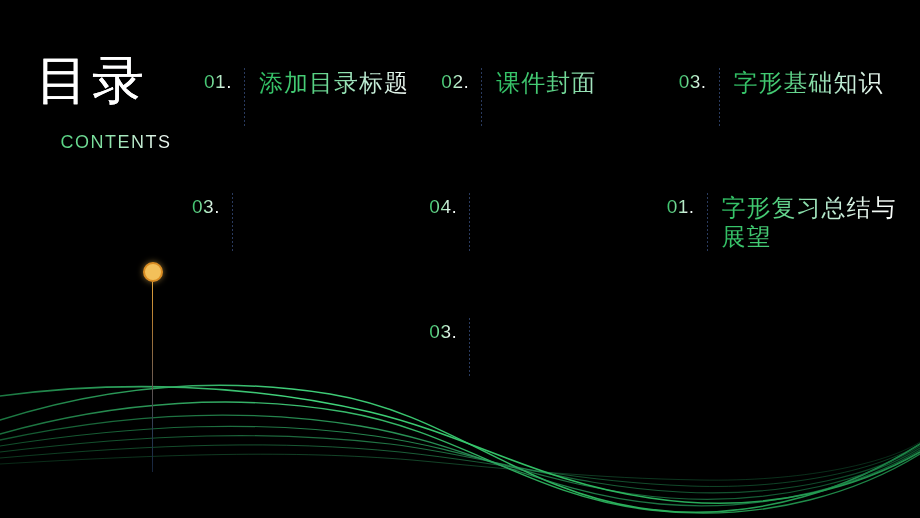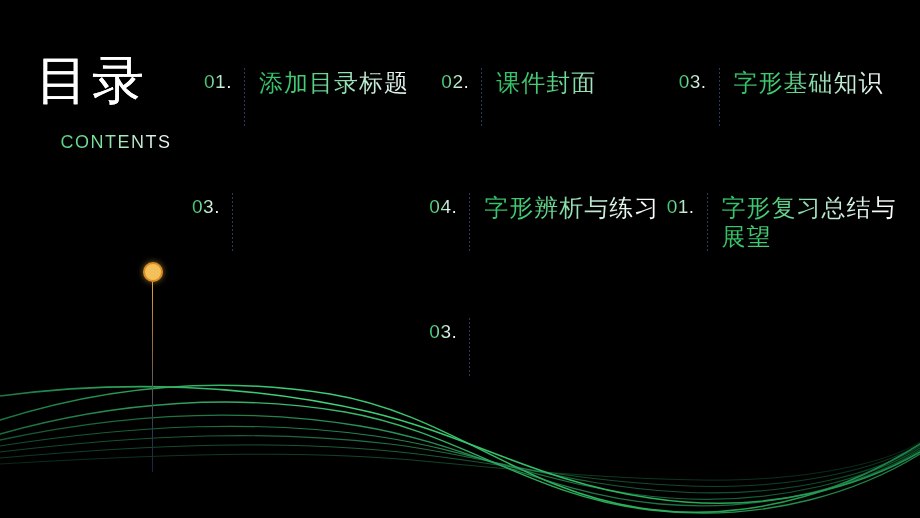--- a/index.html
+++ b/index.html
@@ -205,21 +205,20 @@
     </div>
 
     <div class="toc-row" id="row-2">
       <div class="toc-item">
         <span class="toc-num">03.</span>
         <span class="toc-divider"></span>
       </div>
       <div class="toc-item">
         <span class="toc-num">04.</span>
         <span class="toc-divider"></span>
-        <span class="toc-label">字形辨析与练习</span>
       </div>
       <div class="toc-item">
         <span class="toc-num">01.</span>
         <span class="toc-divider"></span>
         <span class="toc-label">字形复习总结与展望</span>
       </div>
     </div>
 
     <div class="toc-row" id="row-3">
       <div class="toc-item spacer"></div>

